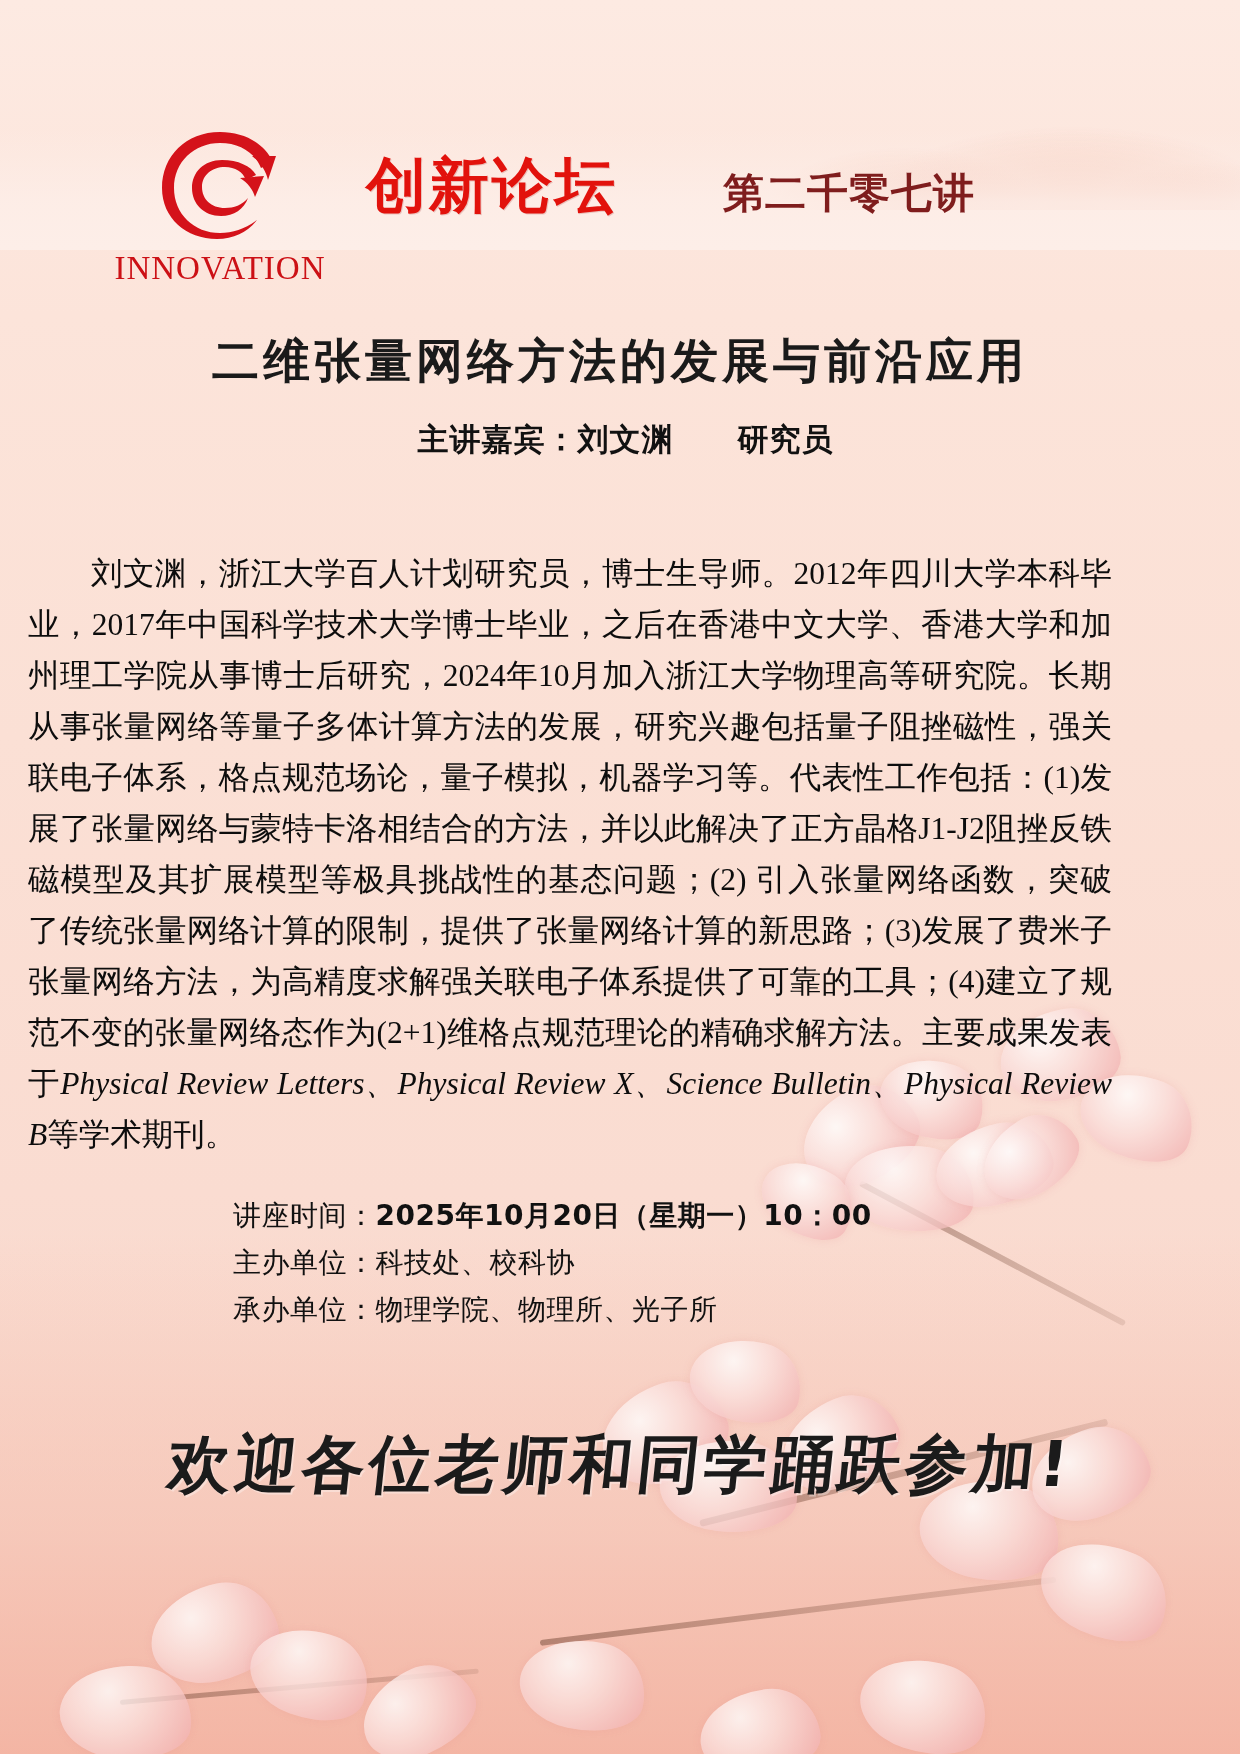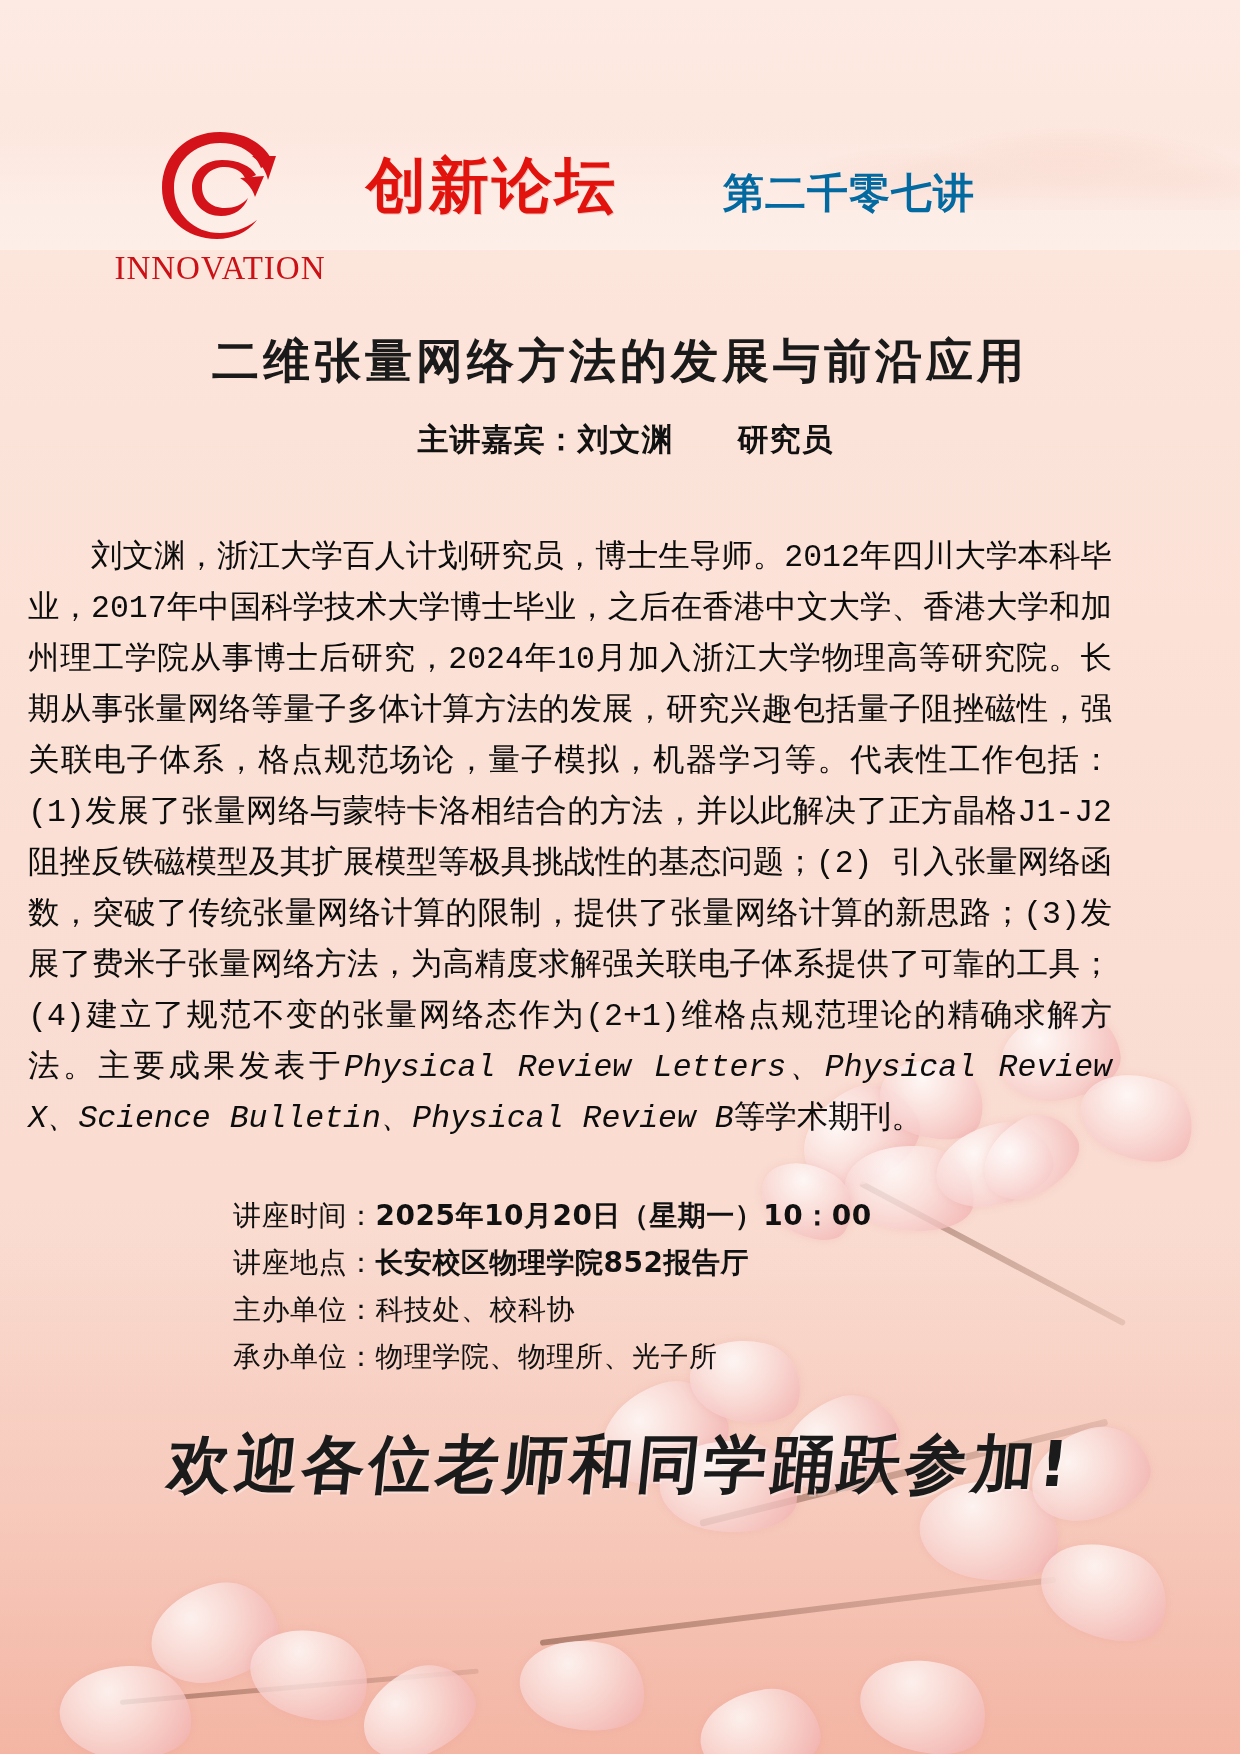--- a/index.html
+++ b/index.html
@@ -85,21 +85,21 @@
     color: #e2120c;
     font-family: "DejaVu Sans", sans-serif;
     font-weight: bold;
     font-size: 60px;
     letter-spacing: 3px;
     text-shadow: 1px 1px 0 rgba(150,0,0,.18);
   }
   .forum-session {
     position: absolute;
     left: 723px; top: 48px;
-    color: #0369a1;
+    color: #7f1d1d;
     font-family: Liberation Serif, serif;
     font-weight: bold;
     font-size: 41px;
     letter-spacing: 1px;
   }
 
   
   .lecture-title {
     position: absolute;
     top: 330px; left: 0; right: 0;
@@ -120,24 +120,24 @@
     font-weight: bold;
     font-size: 31px;
     line-height: 50px;
     color: #111;
     letter-spacing: 1px;
   }
 
   
   .bio {
     position: absolute;
-    top: 532px;
+    top: 548px;
     left: 28px;
     width: 1084px;
-    font-family: Liberation Mono, monospace;
+    font-family: Liberation Serif, serif;
     font-size: 31.5px;
     line-height: 51px;
     color: #0d0d0d;
     text-align: justify;
     text-justify: inter-ideograph;
     text-indent: 2em;
   }
   .bio .journals { font-style: italic; }
 
   
@@ -232,23 +232,20 @@
 <div class="speaker-block">
   <div>主讲嘉宾：刘文渊　　研究员</div>
 </div>
 
 <div class="bio"><span>刘文渊，浙江大学百人计划研究员，博士生导师。2012年四川大学本科毕业，2017年中国科学技术大学博士毕业，之后在香港中文大学、香港大学和加州理工学院从事博士后研究，2024年10月加入浙江大学物理高等研究院。长期从事张量网络等量子多体计算方法的发展，研究兴趣包括量子阻挫磁性，强关联电子体系，格点规范场论，量子模拟，机器学习等。代表性工作包括：(1)发展了张量网络与蒙特卡洛相结合的方法，并以此解决了正方晶格J1-J2阻挫反铁磁模型及其扩展模型等极具挑战性的基态问题；(2) 引入张量网络函数，突破了传统张量网络计算的限制，提供了张量网络计算的新思路；(3)发展了费米子张量网络方法，为高精度求解强关联电子体系提供了可靠的工具；(4)建立了规范不变的张量网络态作为(2+1)维格点规范理论的精确求解方法。主要成果发表于</span><span class="journals">Physical Review Letters、Physical Review X、Science Bulletin、Physical Review B</span><span>等学术期刊。</span></div>
 
 <div class="info">
   <div class="info-row">
     <span class="info-label">讲座时间：</span><span class="info-value">2025年10月20日（星期一）10：00</span>
   </div>
-  <div class="info-row">
-    <span class="info-label">讲座地点：</span><span class="info-value">长安校区物理学院852报告厅</span>
-  </div>
   <div class="info-row plain">
     <span class="info-label">主办单位：</span><span class="info-value">科技处、校科协</span>
   </div>
   <div class="info-row plain">
     <span class="info-label">承办单位：</span><span class="info-value">物理学院、物理所、光子所</span>
   </div>
 </div>
 
 <div class="welcome">欢迎各位老师和同学踊跃参加!</div>
 

